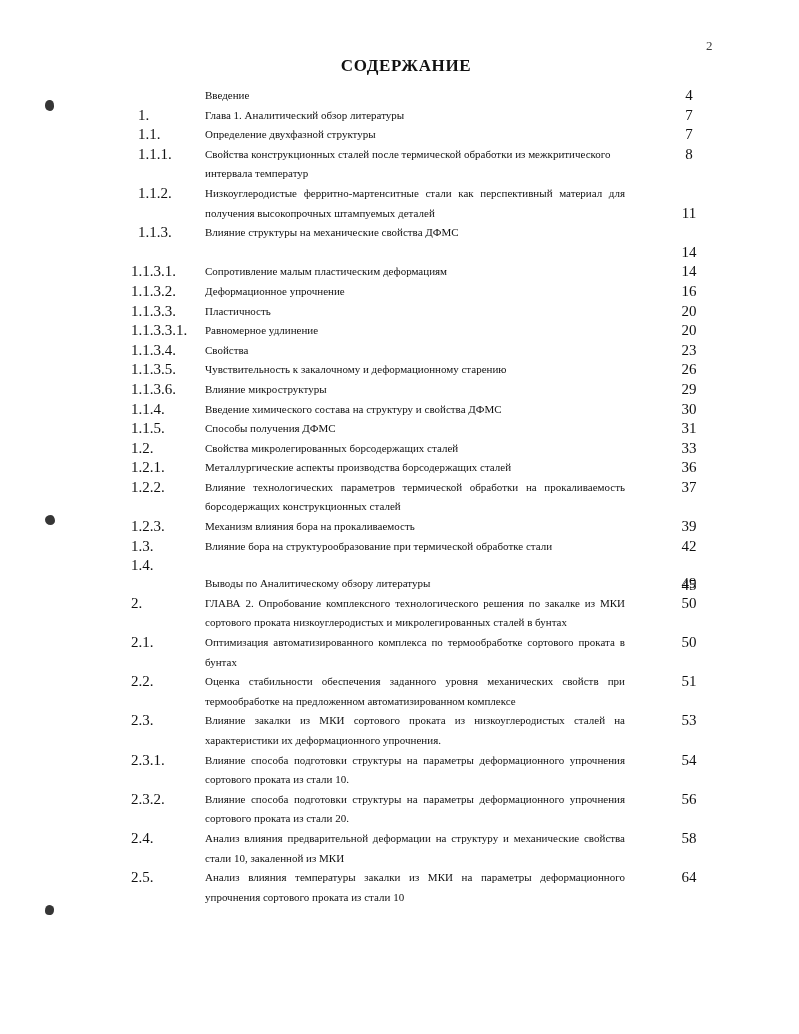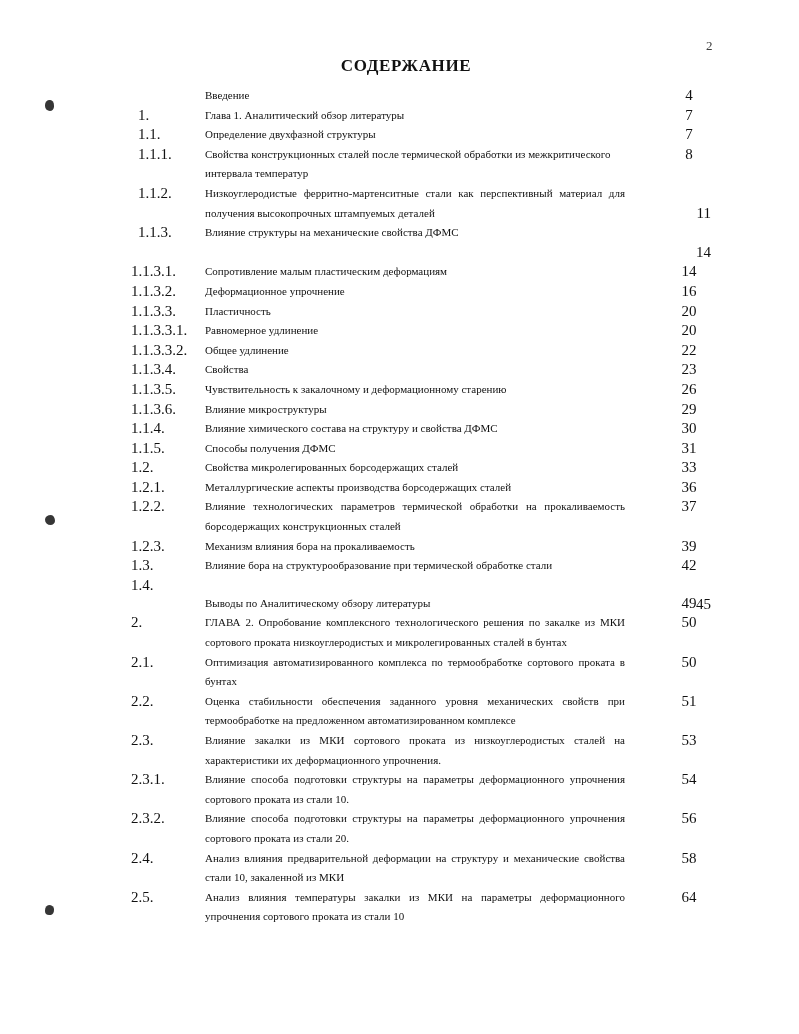--- a/index.html
+++ b/index.html
@@ -103,21 +103,21 @@
   .pg {
     position: absolute;
     right: 0;
     width: 44px;
     text-align: center;
     font-size: 15px;
     line-height: 19.6px;
   }
   
   .pg.l1 { top: 0; }
-  .pg.l2 { top: 19.6px; text-align: right; }
+  .pg.l2 { top: 19.6px; }
 
   .spacer-line { height: 19.6px; }
 </style>
 </head>
 <body>
 
 <div class="page">
 
   <div class="folio">2</div>
 
@@ -173,43 +173,38 @@
         <span class="num">1.1.3.3.</span>
         <span class="pg l1">20</span>
         <span class="title">Пластичность</span>
       </div>
       <div class="toc-row nojust">
         <span class="num">1.1.3.3.1.</span>
         <span class="pg l1">20</span>
         <span class="title">Равномерное удлинение</span>
       </div>
       <div class="toc-row nojust">
-        <span class="num">1.1.3.3.2.</span>
-        <span class="pg l1">22</span>
-        <span class="title">Общее удлинение</span>
-      </div>
-      <div class="toc-row nojust">
         <span class="num">1.1.3.4.</span>
         <span class="pg l1">23</span>
         <span class="title">Свойства</span>
       </div>
       <div class="toc-row nojust">
         <span class="num">1.1.3.5.</span>
         <span class="pg l1">26</span>
         <span class="title">Чувствительность к закалочному и деформационному старению</span>
       </div>
       <div class="toc-row nojust">
         <span class="num">1.1.3.6.</span>
         <span class="pg l1">29</span>
         <span class="title">Влияние микроструктуры</span>
       </div>
       <div class="toc-row nojust">
         <span class="num">1.1.4.</span>
         <span class="pg l1">30</span>
-        <span class="title">Влияние химического состава на структуру и свойства ДФМС</span>
+        <span class="title">Введение химического состава на структуру и свойства ДФМС</span>
       </div>
       <div class="toc-row nojust">
         <span class="num">1.1.5.</span>
         <span class="pg l1">31</span>
         <span class="title">Способы получения ДФМС</span>
       </div>
       <div class="toc-row nojust">
         <span class="num">1.2.</span>
         <span class="pg l1">33</span>
         <span class="title">Свойства микролегированных борсодержащих сталей</span>

